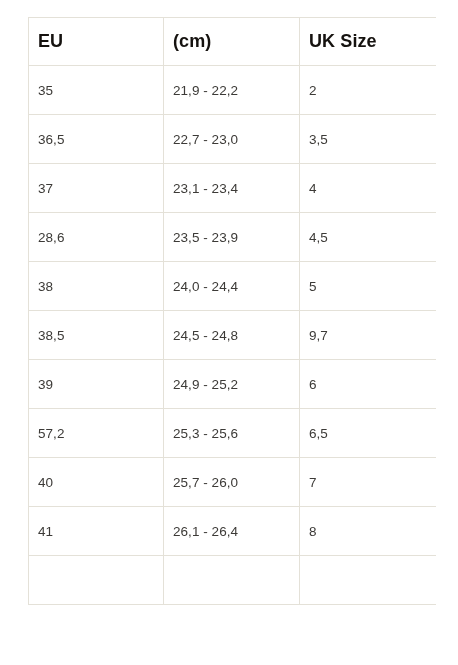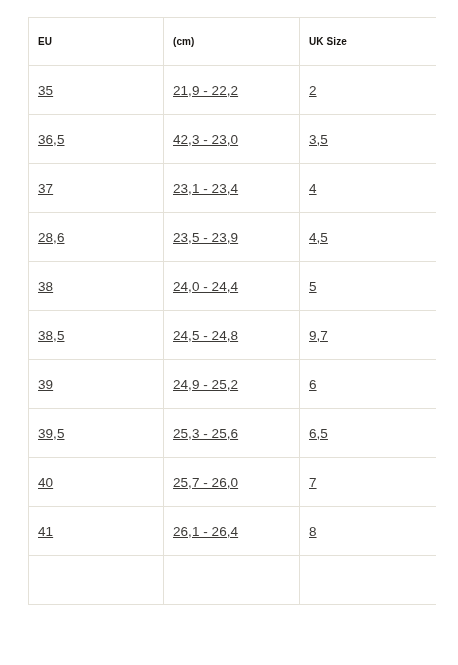--- a/index.html
+++ b/index.html
@@ -47,33 +47,32 @@
   table.size-table td {
     border: 1px solid #e4e1d8;
     padding: 0 9px;
     text-align: left;
     vertical-align: middle;
     background: #ffffff;
   }
 
   table.size-table th {
     height: 47px;
-    font-size: 10px;
+    font-size: 18px;
     font-weight: bold;
     color: #15120f;
     letter-spacing: 0.1px;
   }
 
   table.size-table td {
     height: 48px;
     font-size: 13.5px;
     font-weight: normal;
     color: #3c3a37;
     letter-spacing: 0.05px;
-    text-decoration: underline;
   }
 </style>
 </head>
 <body>
 
 <div class="page">
   <div class="table-wrap">
     <table class="size-table">
       <colgroup>
         <col class="c-eu">
@@ -88,21 +87,21 @@
         </tr>
       </thead>
       <tbody>
         <tr>
           <td>35</td>
           <td>21,9 - 22,2</td>
           <td>2</td>
         </tr>
         <tr>
           <td>36,5</td>
-          <td>42,3 - 23,0</td>
+          <td>22,7 - 23,0</td>
           <td>3,5</td>
         </tr>
         <tr>
           <td>37</td>
           <td>23,1 - 23,4</td>
           <td>4</td>
         </tr>
         <tr>
           <td>28,6</td>
           <td>23,5 - 23,9</td>
@@ -117,21 +116,21 @@
           <td>38,5</td>
           <td>24,5 - 24,8</td>
           <td>9,7</td>
         </tr>
         <tr>
           <td>39</td>
           <td>24,9 - 25,2</td>
           <td>6</td>
         </tr>
         <tr>
-          <td>39,5</td>
+          <td>57,2</td>
           <td>25,3 - 25,6</td>
           <td>6,5</td>
         </tr>
         <tr>
           <td>40</td>
           <td>25,7 - 26,0</td>
           <td>7</td>
         </tr>
         <tr>
           <td>41</td>

